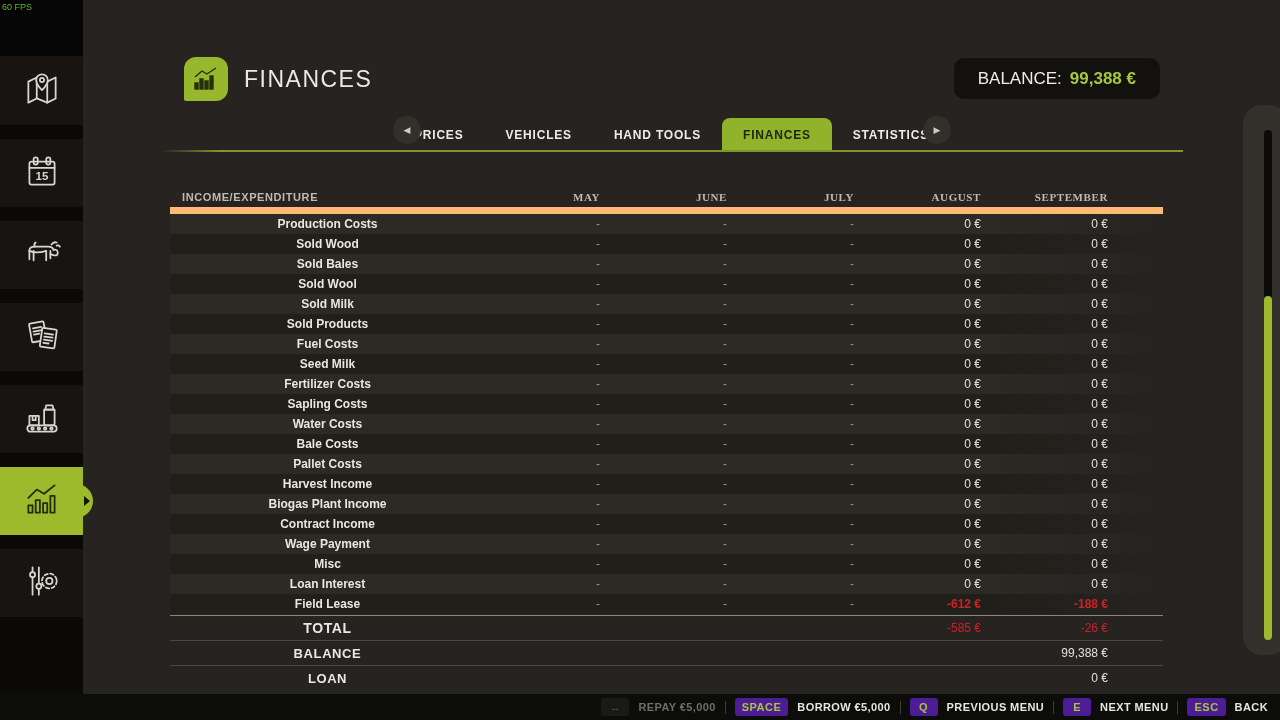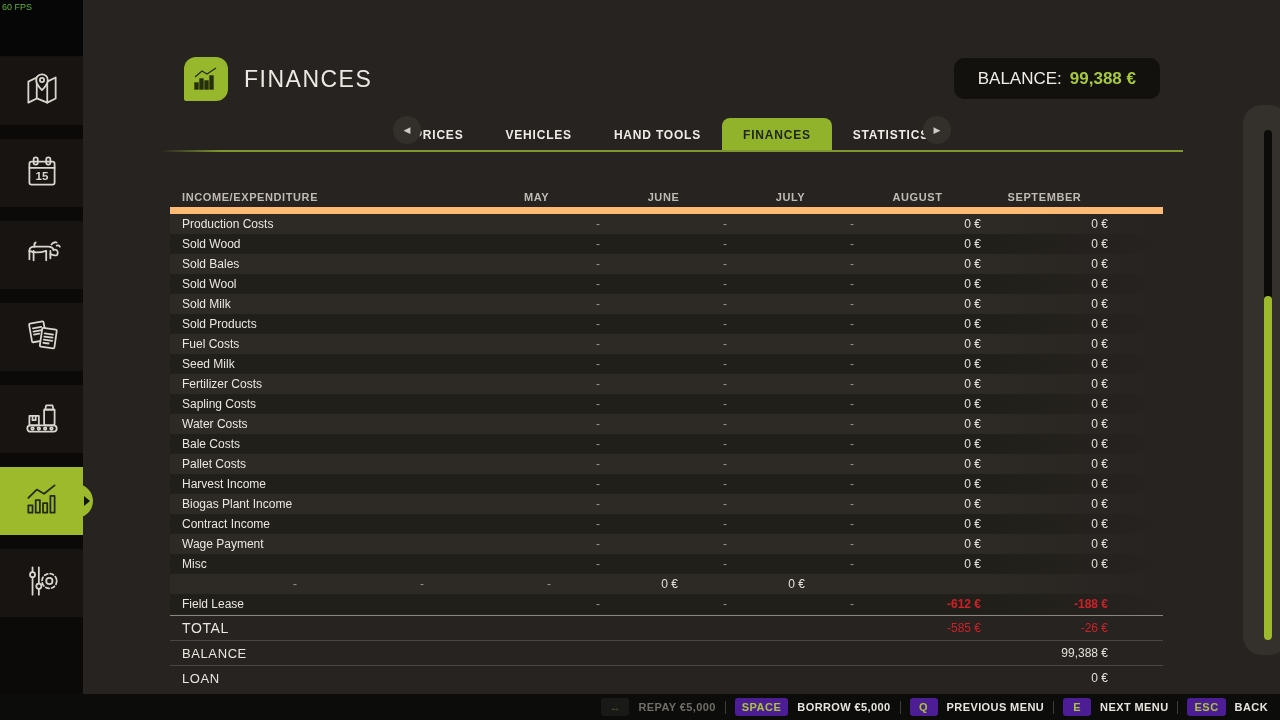--- a/index.html
+++ b/index.html
@@ -76,27 +76,27 @@
   .tab-arrow.right { left:763px; }
   .tab-underline { position:absolute; bottom:0; left:0; right:0; height:2px;
     background:linear-gradient(to right, rgba(122,143,42,0) 0, #7d962e 60px, #7d962e 100%); }
 
   
   .fintable { margin-left:10px; width:993px; margin-top:6px; }
   .thead { display:flex; align-items:center; height:28px; padding-right:55px;
     border-bottom:7px solid #fdba74;margin-top:34px; }
   .th-label { flex:0 0 303px; padding-left:12px; font-size:11px; font-weight:bold;
     letter-spacing:0.6px; color:#bfbab3; }
-  .th-month { flex:0 0 127px; text-align:center; font-size:11px; font-weight:bold;
-    letter-spacing:0.6px; color:#bfbab3; }
+  .th-month { flex:0 0 127px; text-align:right; font-size:11px; font-weight:bold;
+    letter-spacing:0.6px; color:#bfbab3;font-family:Liberation Serif, serif; }
 
   .trow { display:flex; align-items:center; height:20px; padding-right:55px; }
   .trow.odd  { background:linear-gradient(to right, #2d2a26 0, #2d2a26 82%, rgba(45,42,38,0) 100%); }
   .trow.even { background:linear-gradient(to right, #211f1a 0, #211f1a 82%, rgba(33,31,26,0) 100%); }
-  .cell-label { flex:0 0 303px; padding-left:12px; font-size:12px; font-weight:normal; color:#eae6e0; }
+  .cell-label { flex:0 0 303px; padding-left:12px; font-size:12px; font-weight:bold; color:#eae6e0;text-align:center; }
   .cell-val { flex:0 0 127px; text-align:right; font-size:12px; color:#e3dfd9; }
   .cell-val.dash { color:#96918a; }
   .cell-val.neg { color:#cc2128; font-weight:bold; }
 
   .tfoot-sep-strong { height:1px; background:#8a857d; margin-top:1px; }
   .tfoot-sep { height:1px; background:#4a4742; }
   .trow.footer { height:24px; background:none; }
   .trow.footer .cell-label { font-size:13px; letter-spacing:0.6px; }
   .trow.footer .cell-val { font-weight:normal; }
   .trow.footer.total .cell-label { font-size:14px; }
@@ -409,20 +409,21 @@
         </div>
         <div class="trow even">
           <div class="cell-label">Misc</div>
           <div class="cell-val dash">-</div>
           <div class="cell-val dash">-</div>
           <div class="cell-val dash">-</div>
           <div class="cell-val">0 €</div>
           <div class="cell-val">0 €</div>
         </div>
         <div class="trow odd">
+          <div class="cell-label">Loan Interest</div>
           <div class="cell-val dash">-</div>
           <div class="cell-val dash">-</div>
           <div class="cell-val dash">-</div>
           <div class="cell-val">0 €</div>
           <div class="cell-val">0 €</div>
         </div>
         <div class="trow even">
           <div class="cell-label">Field Lease</div>
           <div class="cell-val dash">-</div>
           <div class="cell-val dash">-</div>

